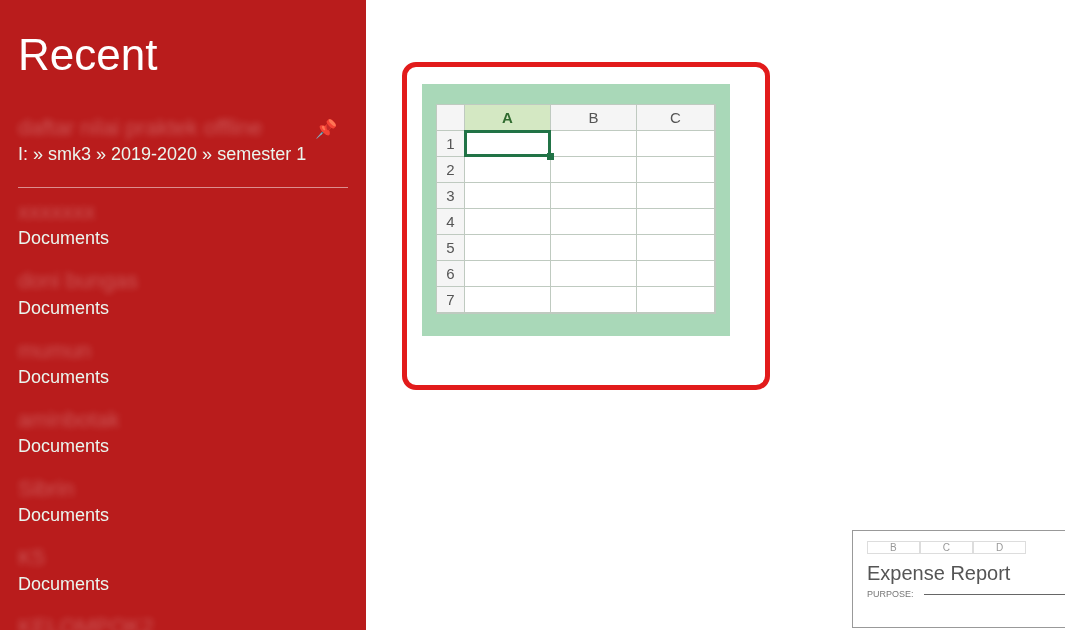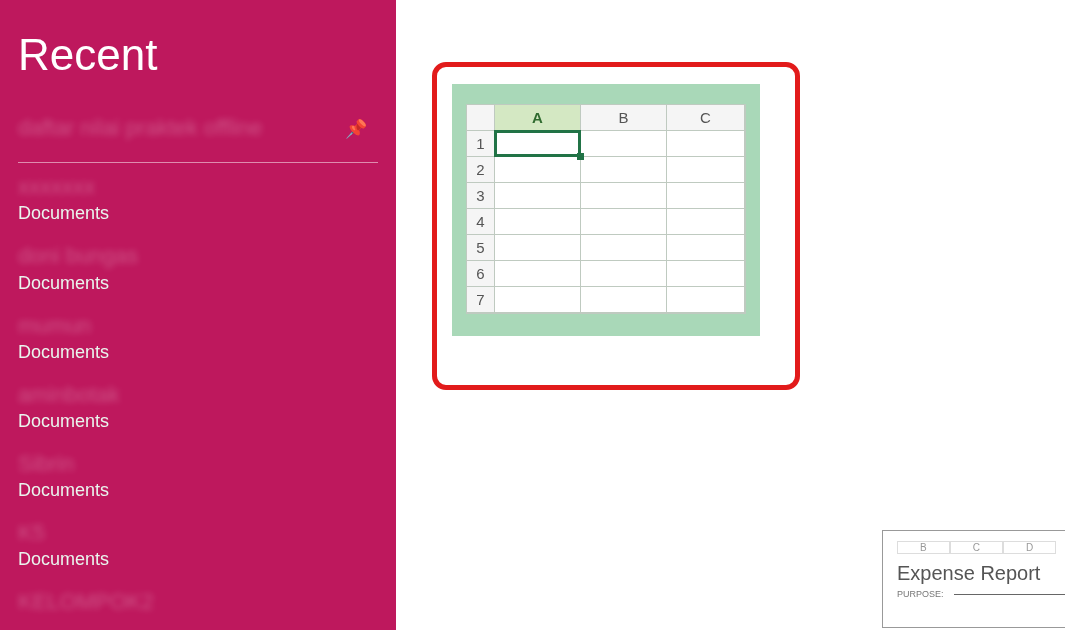--- a/index.html
+++ b/index.html
@@ -1,18 +1,18 @@
 <!DOCTYPE html>
 <html><head>
 <meta charset="utf-8">
 <style>
   * { box-sizing: border-box; margin: 0; padding: 0; }
   html, body { width: 1065px; height: 630px; font-family: "Segoe UI", Arial, sans-serif; overflow: hidden; background: #fff; }
   .app { display: flex; width: 100%; height: 100%; }
-  .sidebar { width: 396px; background: #be185d; color: #fff; padding: 20px 18px 3px 18px; }
+  .sidebar { width: 366px; background: #b91c1c; color: #fff; padding: 20px 18px 3px 18px; }
   .sidebar h1 { font-weight: 300; font-size: 44px; margin: 10px 0 30px 0; }
   .recent-item { padding: 6px 0 14px 0; border-bottom: 0; position: relative; }
   .recent-item.first { border-bottom: 1px solid rgba(255,255,255,0.5); padding-bottom: 22px; margin-bottom: 6px; }
   .recent-title { font-size: 22px; color: rgba(255,255,255,0.25); filter: blur(3px); -webkit-filter: blur(3px); user-select: none; line-height: 1.1; }
   .recent-path { font-size: 18px; color: #eaf5ee; margin-top: 4px; }
   .pin { position: absolute; right: 10px; top: 8px; color: #9bc3ab; font-size: 18px; }
   .main { flex: 1; background: #fff; position: relative; padding: 0; }
   .tile { width: 268px; }
   .thumb { width: 268px; height: 206px; background: #fff; border: 1px solid #ddd; display: flex; align-items: center; justify-content: center; overflow: hidden; }
   .tile-label { margin-top: 10px; font-size: 18px; color: #666; }
@@ -41,20 +41,21 @@
 </head>
 <body>
 
 <div class="app">
 
   <aside class="sidebar">
     <h1>Recent</h1>
 
     <div class="recent-item first">
       <div class="recent-title">daftar nilai praktek offline</div>
+      <div class="recent-path">I: » smk3 » 2019-2020 » semester 1</div>
       <span class="pin">📌</span>
     </div>
 
     <div class="recent-item">
       <div class="recent-title">xxxxxxx</div>
       <div class="recent-path">Documents</div>
     </div>
     <div class="recent-item">
       <div class="recent-title">doni bungas</div>
       <div class="recent-path">Documents</div>

